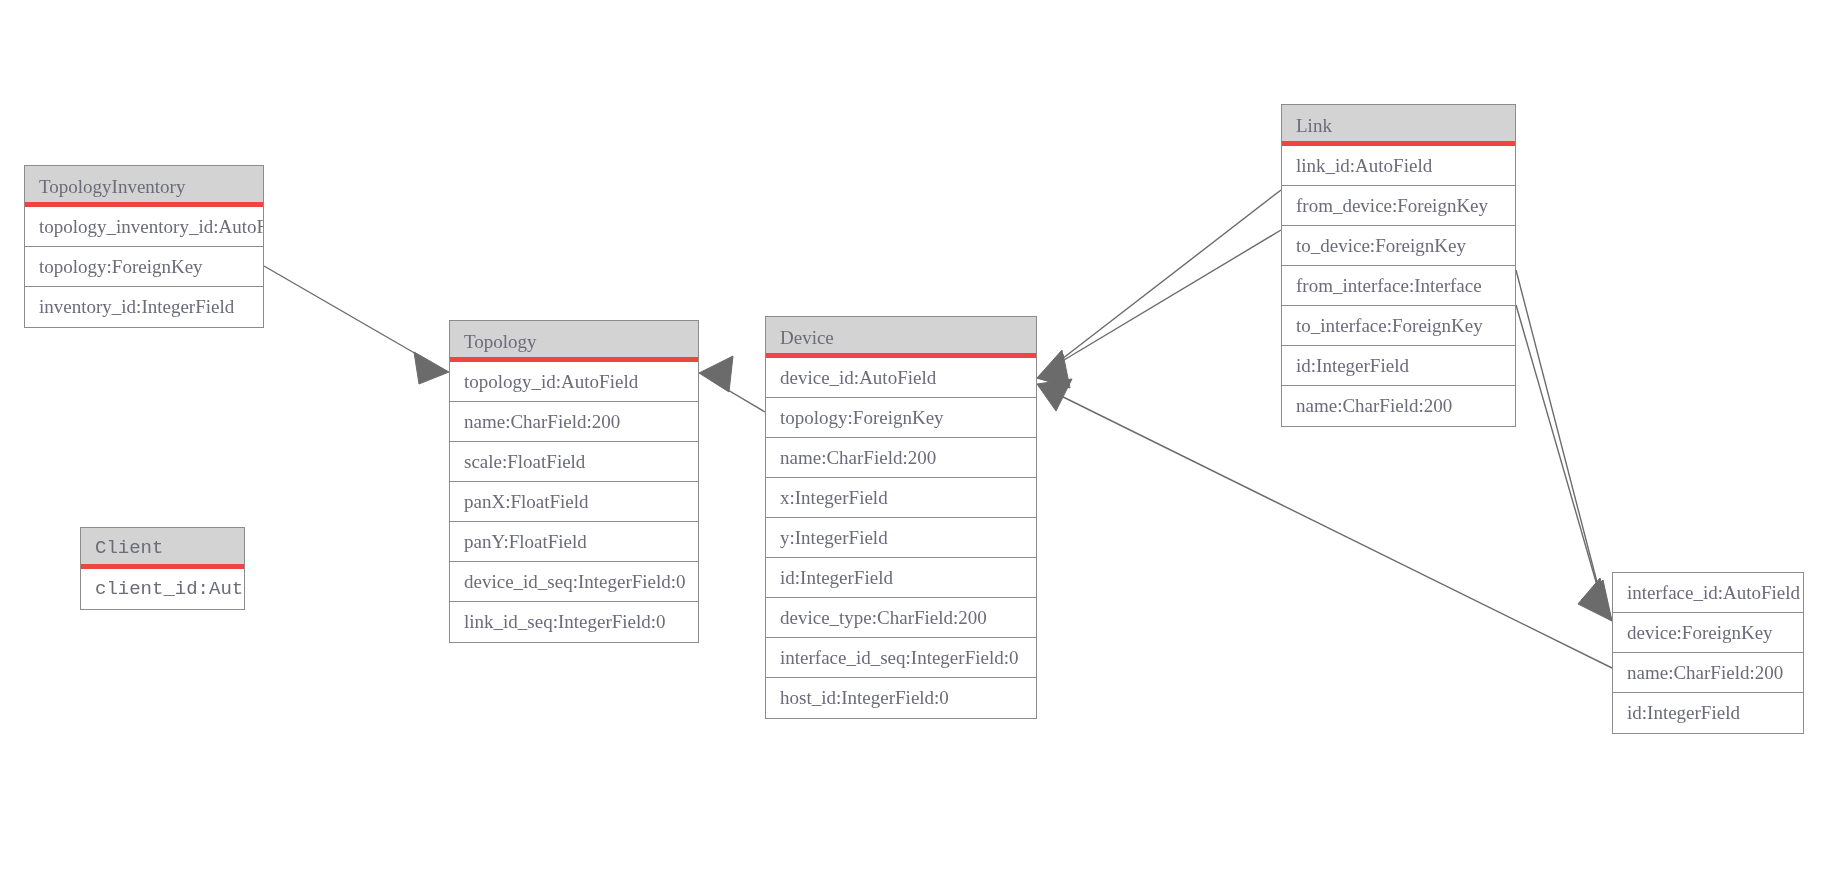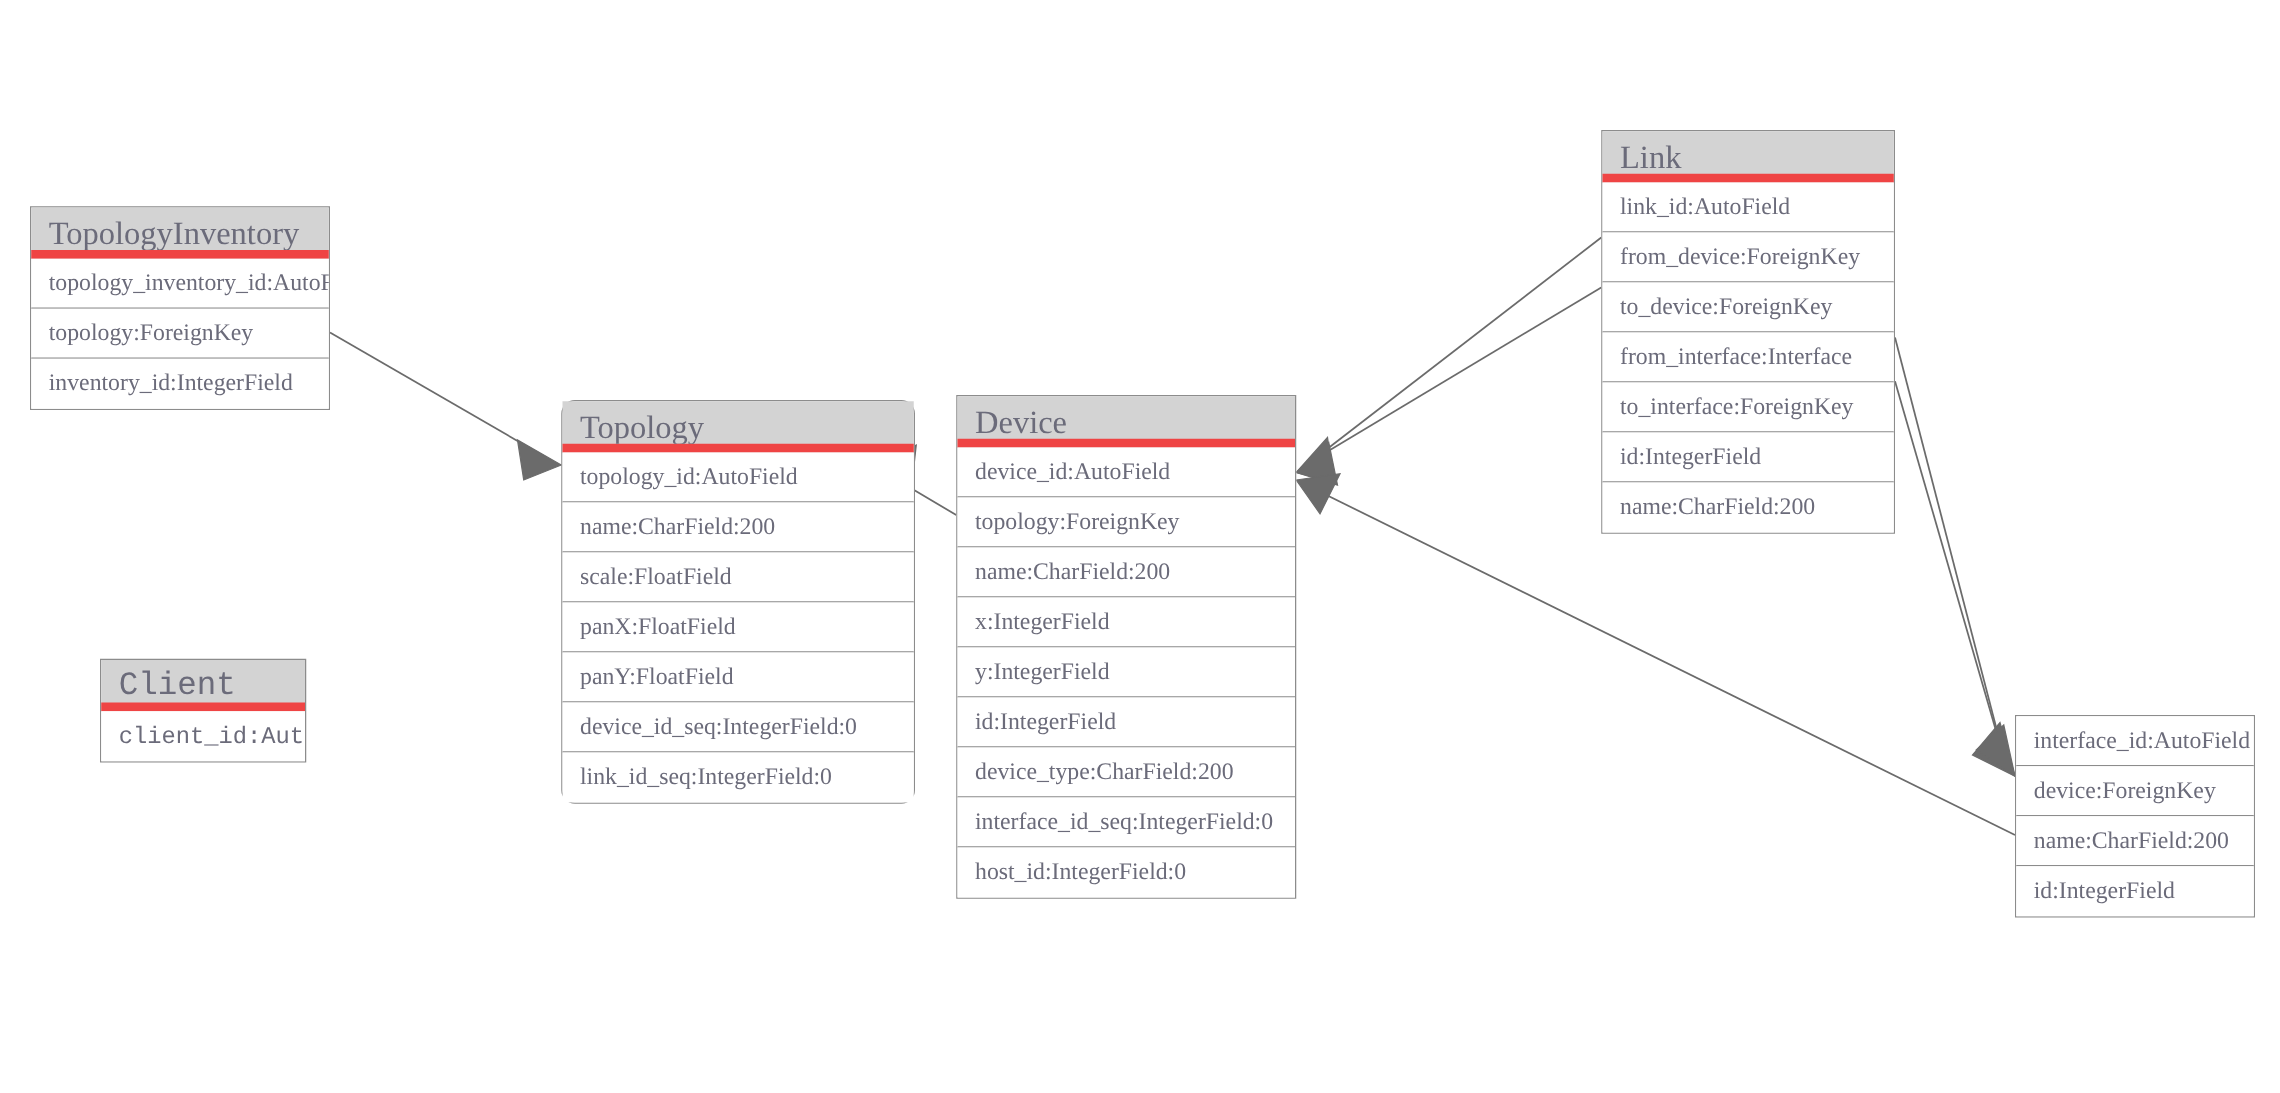--- a/index.html
+++ b/index.html
@@ -31,23 +31,23 @@
     box-sizing: border-box;
     border: 1px solid #8c8c8c;
     background: #ffffff;
     z-index: 5;
   }
   .entity-header {
     box-sizing: border-box;
     height: 41px;
     line-height: 41px;
     background: #d3d3d3;
-    border-bottom: 7px solid #ef4444;
+    border-bottom: 5px solid #ef4444;
     color: #6b6b7a;
-    font-size: 26px;
+    font-size: 19px;
     padding-left: 14px;
     white-space: nowrap;
     overflow: hidden;
   }
   .entity-field {
     box-sizing: border-box;
     height: 40px;
     line-height: 40px;
     border-bottom: 1px solid #8c8c8c;
     color: #6b6b7a;
@@ -97,21 +97,21 @@
       </g>
     </svg>
 
   <div id="entity-layer">
       <div class="entity" style="left: 24px; top: 165px; width: 240px;">
         <div class="entity-header">TopologyInventory</div>
         <div class="entity-field">topology_inventory_id:AutoField</div>
         <div class="entity-field">topology:ForeignKey</div>
         <div class="entity-field">inventory_id:IntegerField</div>
       </div>
-      <div class="entity" style="left: 449px; top: 320px; width: 283px; border-radius: 11px;">
+      <div class="entity" style="left: 449px; top: 320px; width: 250px;">
         <div class="entity-header">Topology</div>
         <div class="entity-field">topology_id:AutoField</div>
         <div class="entity-field">name:CharField:200</div>
         <div class="entity-field">scale:FloatField</div>
         <div class="entity-field">panX:FloatField</div>
         <div class="entity-field">panY:FloatField</div>
         <div class="entity-field">device_id_seq:IntegerField:0</div>
         <div class="entity-field">link_id_seq:IntegerField:0</div>
       </div>
       <div class="entity" style="left: 80px; top: 527px; width: 165px; font-family: Liberation Mono, monospace;">

